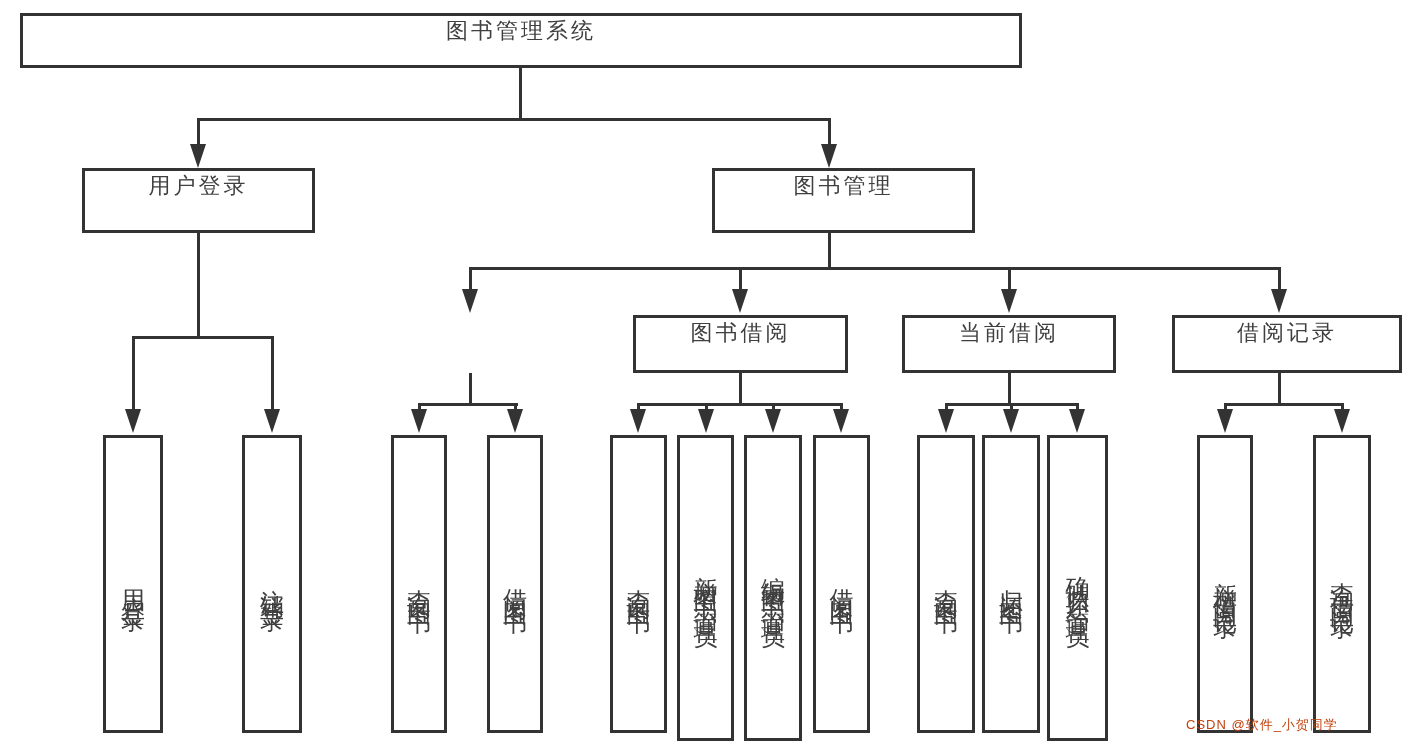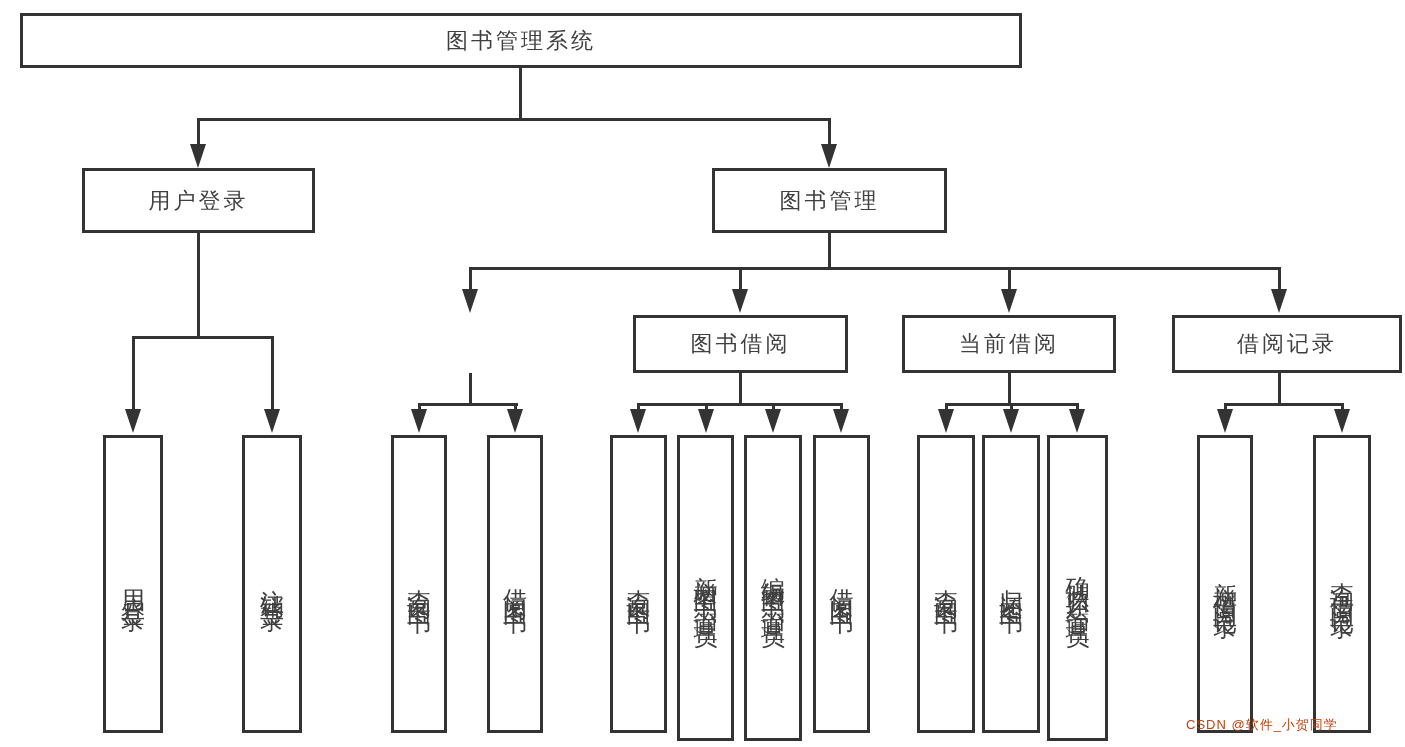--- a/index.html
+++ b/index.html
@@ -15,21 +15,21 @@
     color:var(--text);
     overflow:hidden;
   }
   .canvas{position:relative;width:1405px;height:747px;background:#ffffff;}
 
   
   .node{
     position:absolute;
     background:#ffffff;
     border:3px solid var(--line);
-    display:flex;align-items:center;justify-content:center;
+    display:flex;justify-content:center;
     text-align:center;
   }
   .h-label{
     font-size:22px;
     letter-spacing:3px;
     color:var(--text);
     white-space:nowrap;
   }
   .leaf .v-label{
     writing-mode:vertical-rl;
@@ -77,21 +77,21 @@
       <div class="head"></div>
   </div>
   <div class="arrow" style="left:821px;top:118px;height:50px;">
     <div class="shaft"></div>
       <div class="head"></div>
   </div>
 
   <div class="node" style="left:82px;top:168px;width:233px;height:65px;">
     <span class="h-label">用户登录</span>
   </div>
-  <div class="node" style="left:712px;top:168px;width:235px;height:65px;">
+  <div class="node" style="left:712px;top:168px;width:263px;height:65px;">
     <span class="h-label">图书管理</span>
   </div>
 
   <div class="vline" style="left:197px;top:233px;height:106px;"></div>
   <div class="hline" style="left:132px;top:336px;width:142px;"></div>
   <div class="arrow" style="left:125px;top:336px;height:97px;">
     <div class="shaft"></div>
       <div class="head"></div>
   </div>
   <div class="arrow" style="left:264px;top:336px;height:97px;">

